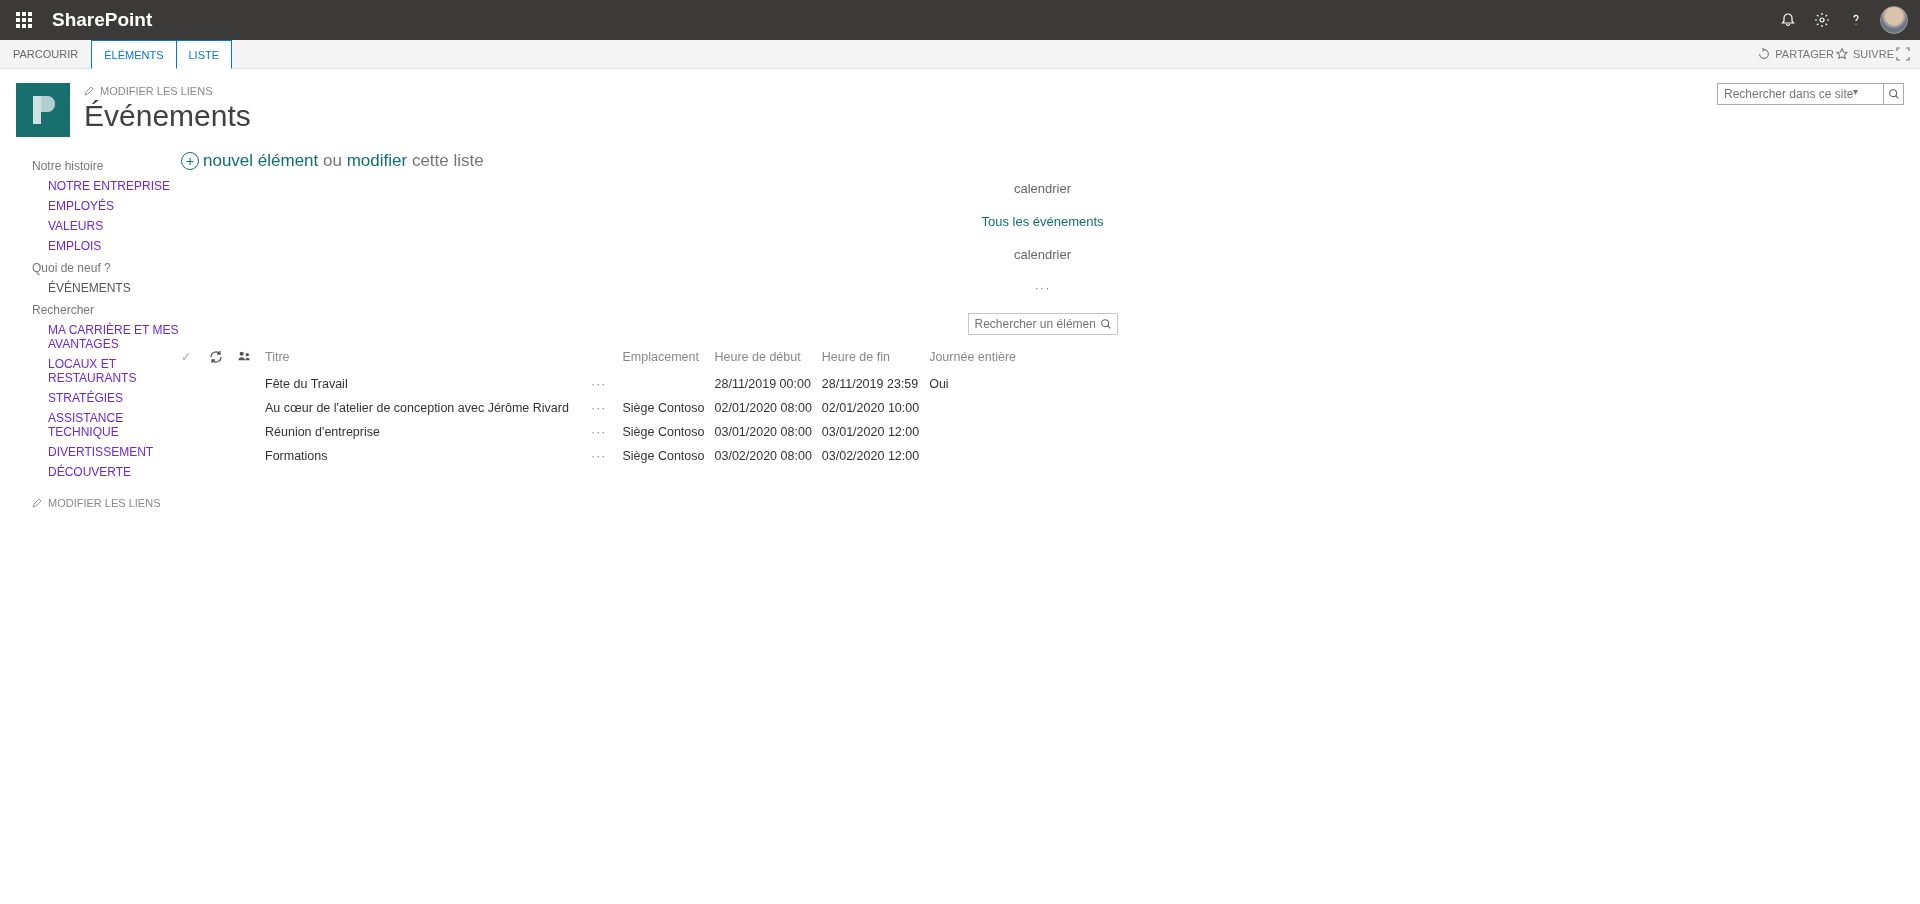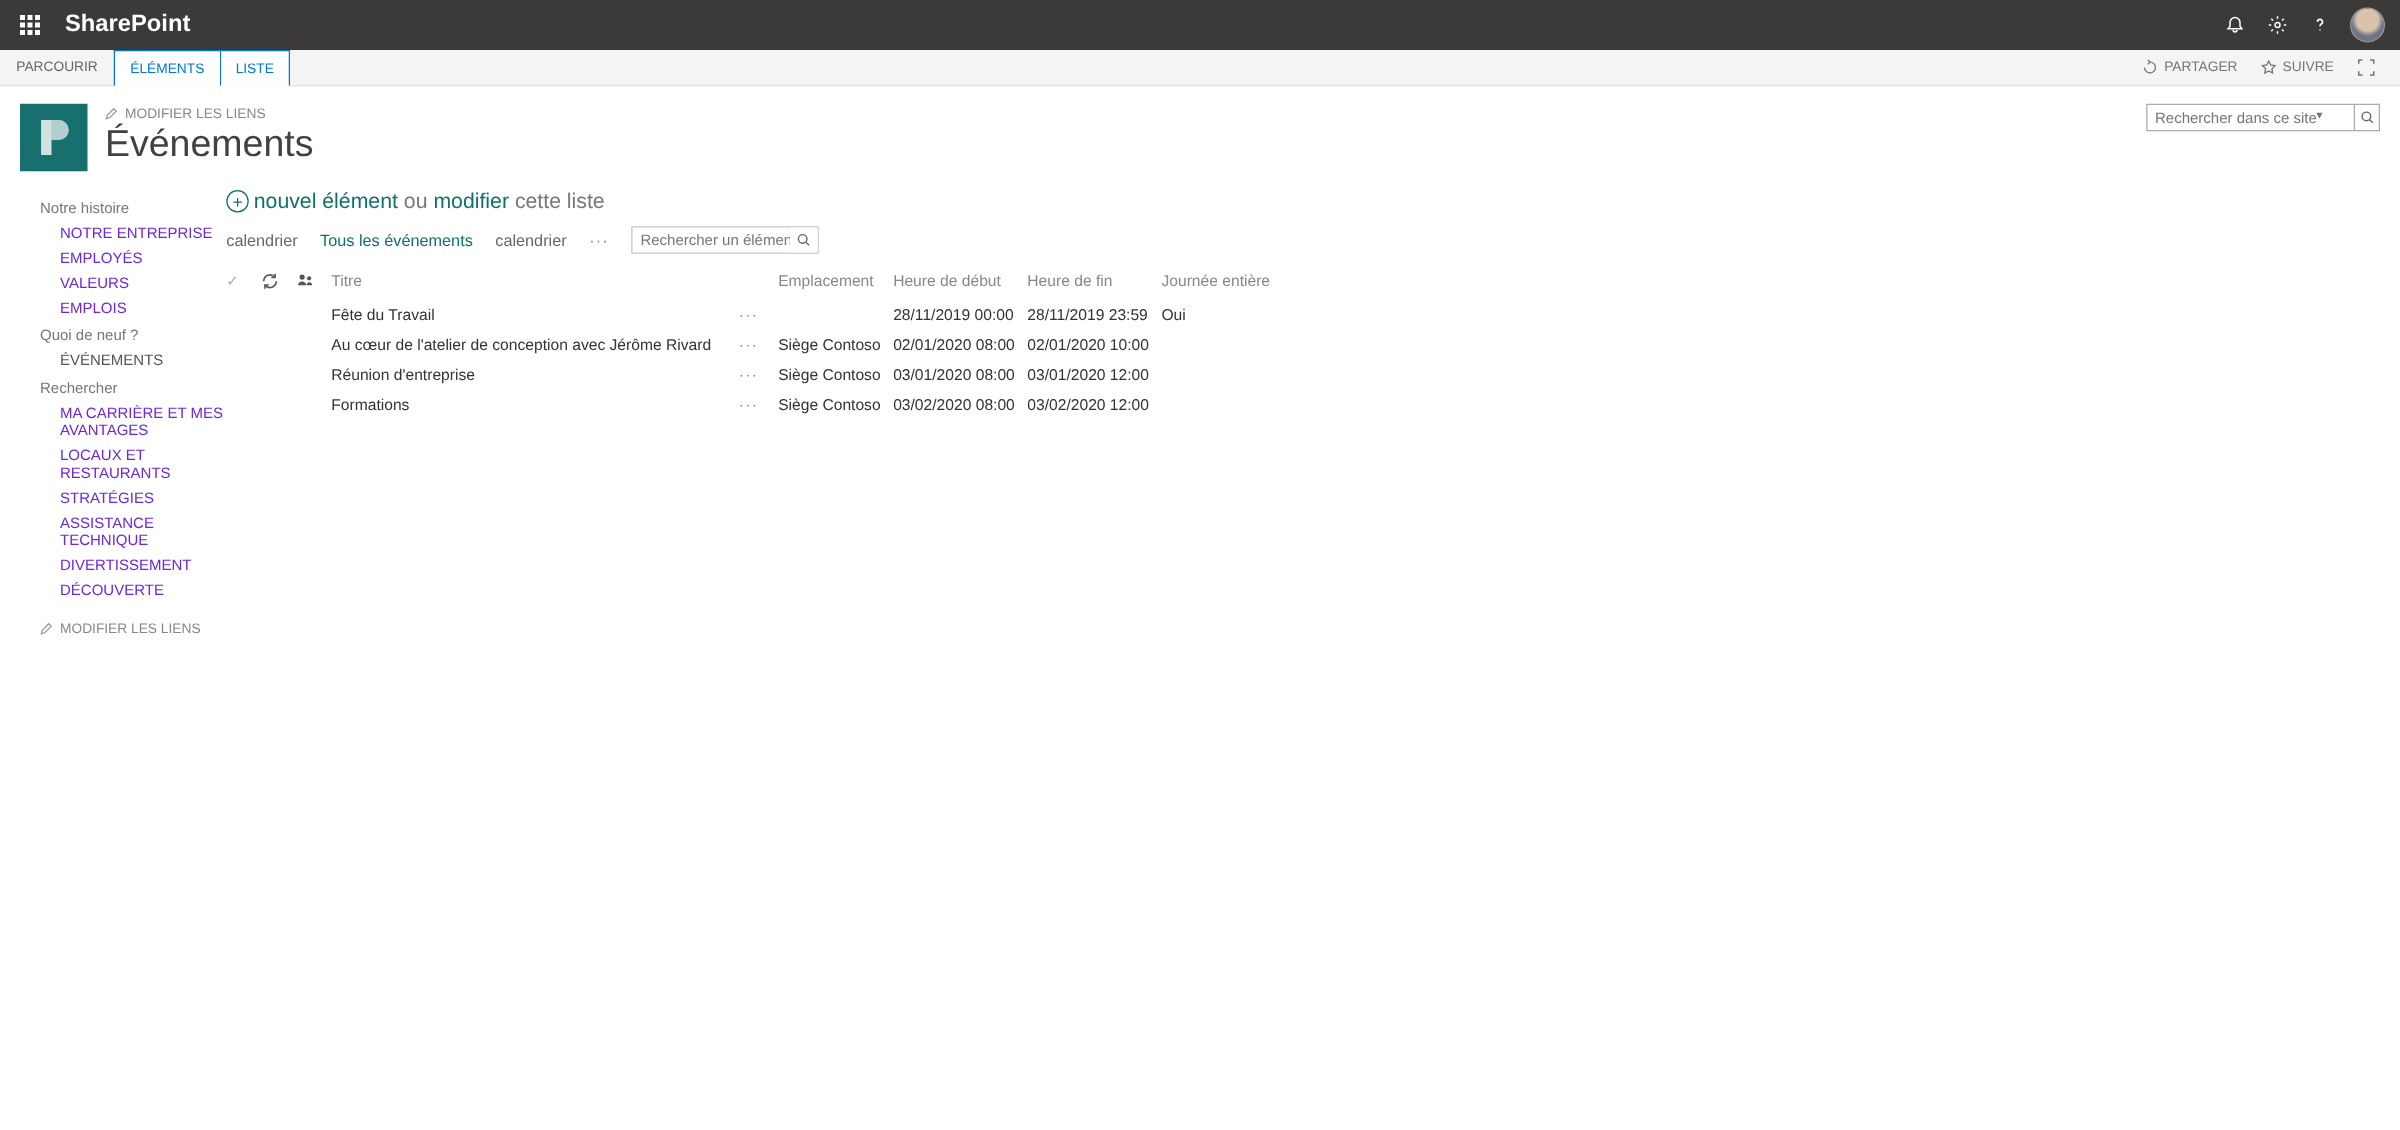--- a/index.html
+++ b/index.html
@@ -15,21 +15,21 @@
   .brand { font-size: 19px; font-weight: 600; margin-left: 4px; }
   .suite-right { display:flex; align-items:center; gap: 14px; padding-right: 12px; }
   .suite-icon { width:20px; height:20px; display:flex; align-items:center; justify-content:center; cursor:pointer; color:#fff; }
   .avatar { width:28px; height:28px; border-radius:50%; background: radial-gradient(circle at 50% 35%, #d9c3ad 0 40%, #6c7584 60% 100%); cursor:pointer; border:1px solid #999; }
 
   
   .ribbon-row { background: #f4f4f4; border-bottom:1px solid #e1e1e1; height:29px; display:flex; align-items:stretch; justify-content:space-between; font-size:11px; }
   .ribbon-tabs { display:flex; }
   .ribbon-tab { padding: 0 12px; display:flex; align-items:center; color:#666; cursor:pointer; border:1px solid transparent; }
   .ribbon-tab.active { background:#fff; color:#0078d4; border:1px solid #0078d4; border-bottom:1px solid #fff; margin-bottom:-1px; }
-  .ribbon-actions { display:flex; align-items:center; gap:18px; padding-right:19px; color:#757575; }
+  .ribbon-actions { display:flex; align-items:center; gap:1px; padding-right:9px; color:#757575; }
   .ribbon-action { display:flex; align-items:center; gap:4px; cursor:pointer; font-size:11px; }
   .ribbon-action svg, .ribbon-action .glyph { width:14px; height:14px; }
   .focus-icon { font-size:14px; cursor:pointer; color:#757575; }
 
   
   .page-body { display:flex; }
   .content-wrap { flex:1; padding: 14px 16px 0 16px; position:relative; }
   .header-row { display:flex; align-items:flex-start; }
   .site-logo { width:54px; height:54px; background:#17706e; display:flex; align-items:center; justify-content:center; margin-right:14px; }
   .site-logo svg { width:40px; height:40px; }
@@ -52,21 +52,21 @@
 
   
   .main { flex:1; padding: 14px 0 0 0; }
   .new-item-row { font-size:17px; color:#444; margin-bottom:10px; }
   .new-item-row .plus { color:#0f7169; font-weight:400; display:inline-flex; align-items:center; gap:4px; cursor:pointer; }
   .new-item-row .plus-circle { width:18px; height:18px; border:1.6px solid #0f7169; border-radius:50%; display:inline-flex; align-items:center; justify-content:center; font-size:14px; line-height:1; }
   .new-item-row .or { color:#777; }
   .new-item-row .edit-link { color:#0f7169; cursor:pointer; }
   .new-item-row .thislist { color:#777; }
 
-  .views-row { display:flex; align-items:center; gap:18px; font-size:13px; color:#666; margin-bottom:10px;}
+  .views-row { display:flex; align-items:center; gap:18px; font-size:13px; color:#666; margin-bottom:10px;flex-direction:column;}
   .views-row .view { cursor:pointer; }
   .views-row .view.active { color:#0f7169; font-weight:400; }
   .views-row .dots { cursor:pointer; color:#888; letter-spacing:1px; }
   .list-search { position:relative; }
   .list-search input { width:150px; height:22px; border:1px solid #c6c6c6; padding:0 22px 0 6px; font-size:12px; color:#666; }
   .list-search .go { position:absolute; right:1px; top:1px; width:22px; height:20px; display:flex; align-items:center; justify-content:center; background:#fff; cursor:pointer;}
 
   
   table.list { border-collapse:collapse; font-size:12.5px; }
   table.list th { text-align:left; font-weight:400; color:#888; padding: 4px 10px 8px 0; white-space:nowrap; }

